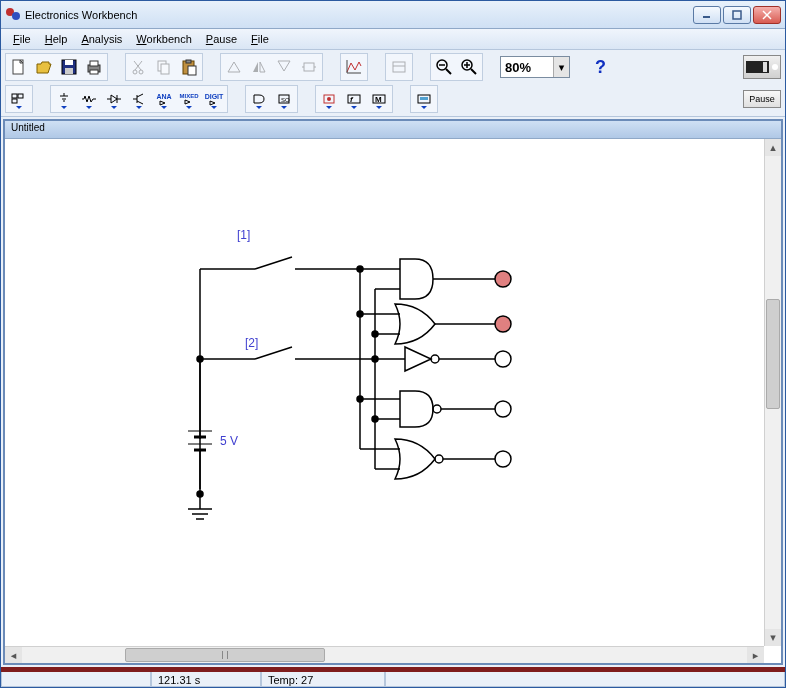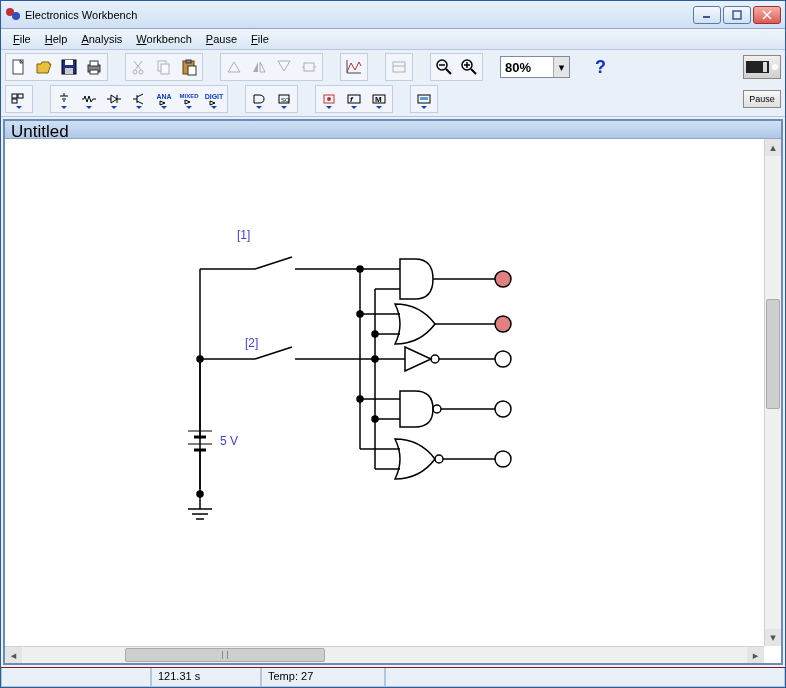--- a/index.html
+++ b/index.html
@@ -137,21 +137,21 @@
     background: #fff;
     margin: 2px;
     border: 2px solid #6b8bb8;
   }
   .doc-title {
     height: 18px;
     background: linear-gradient(to bottom, #cfe0f4, #b0c8e6);
     border-bottom: 1px solid #8fa8c7;
     padding: 1px 6px;
     color: #000;
-    font-size: 17px;
+    font-size: 10px;
   }
   .canvas-wrap {
     flex: 1;
     position: relative;
     background: #fff;
     overflow: hidden;
   }
   .canvas-svg {
     position: absolute;
     left: 0; top: 0;
@@ -180,21 +180,21 @@
     color: #555;
   }
   .hscroll .thumb {
     position: absolute; top: 1px; bottom: 1px;
     left: 120px; width: 200px;
     background: #cfcfcf; border: 1px solid #aaa; border-radius: 2px;
   }
   .statusbar {
     height: 20px;
     background: #eaf0f8;
-    border-top: 1px solid #7f1d1d;
+    border-top: 5px solid #7f1d1d;
     display: flex;
   }
   .status-cell {
     border: 1px solid #b5c6dc;
     border-top: none;
     padding: 2px 6px;
     font-size: 11px;
   }
   .parts-btn {
     width: 24px; height: 24px;

